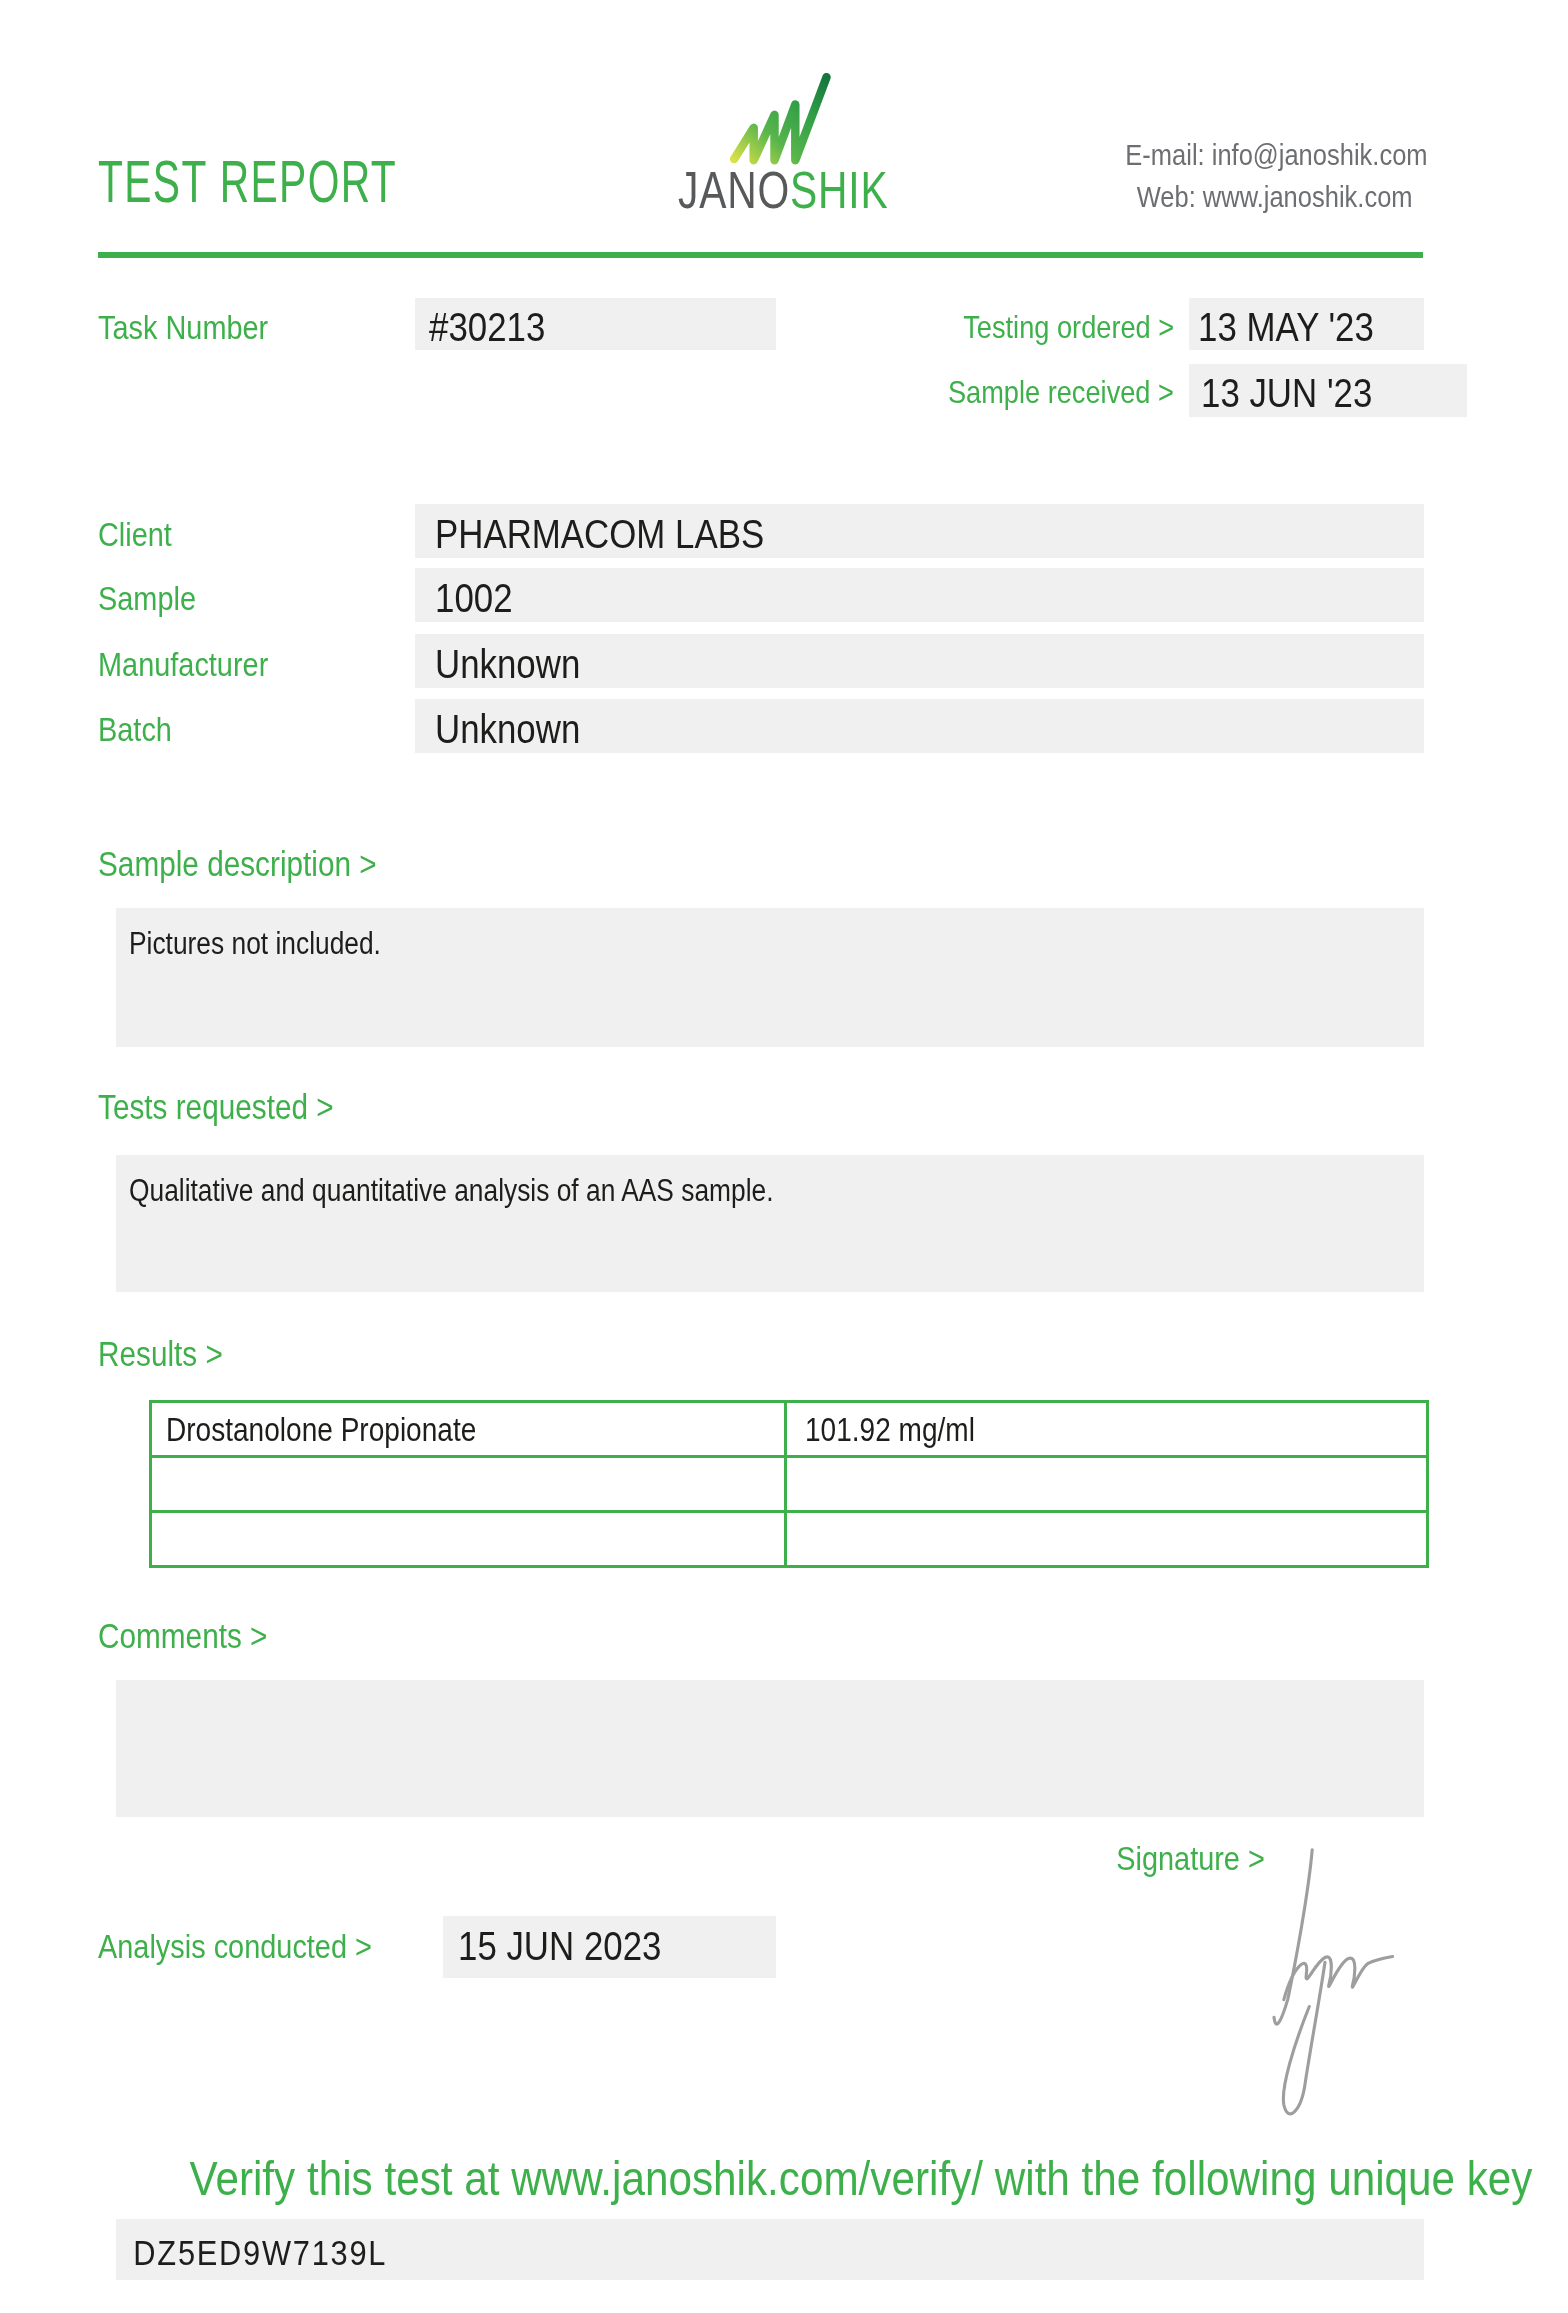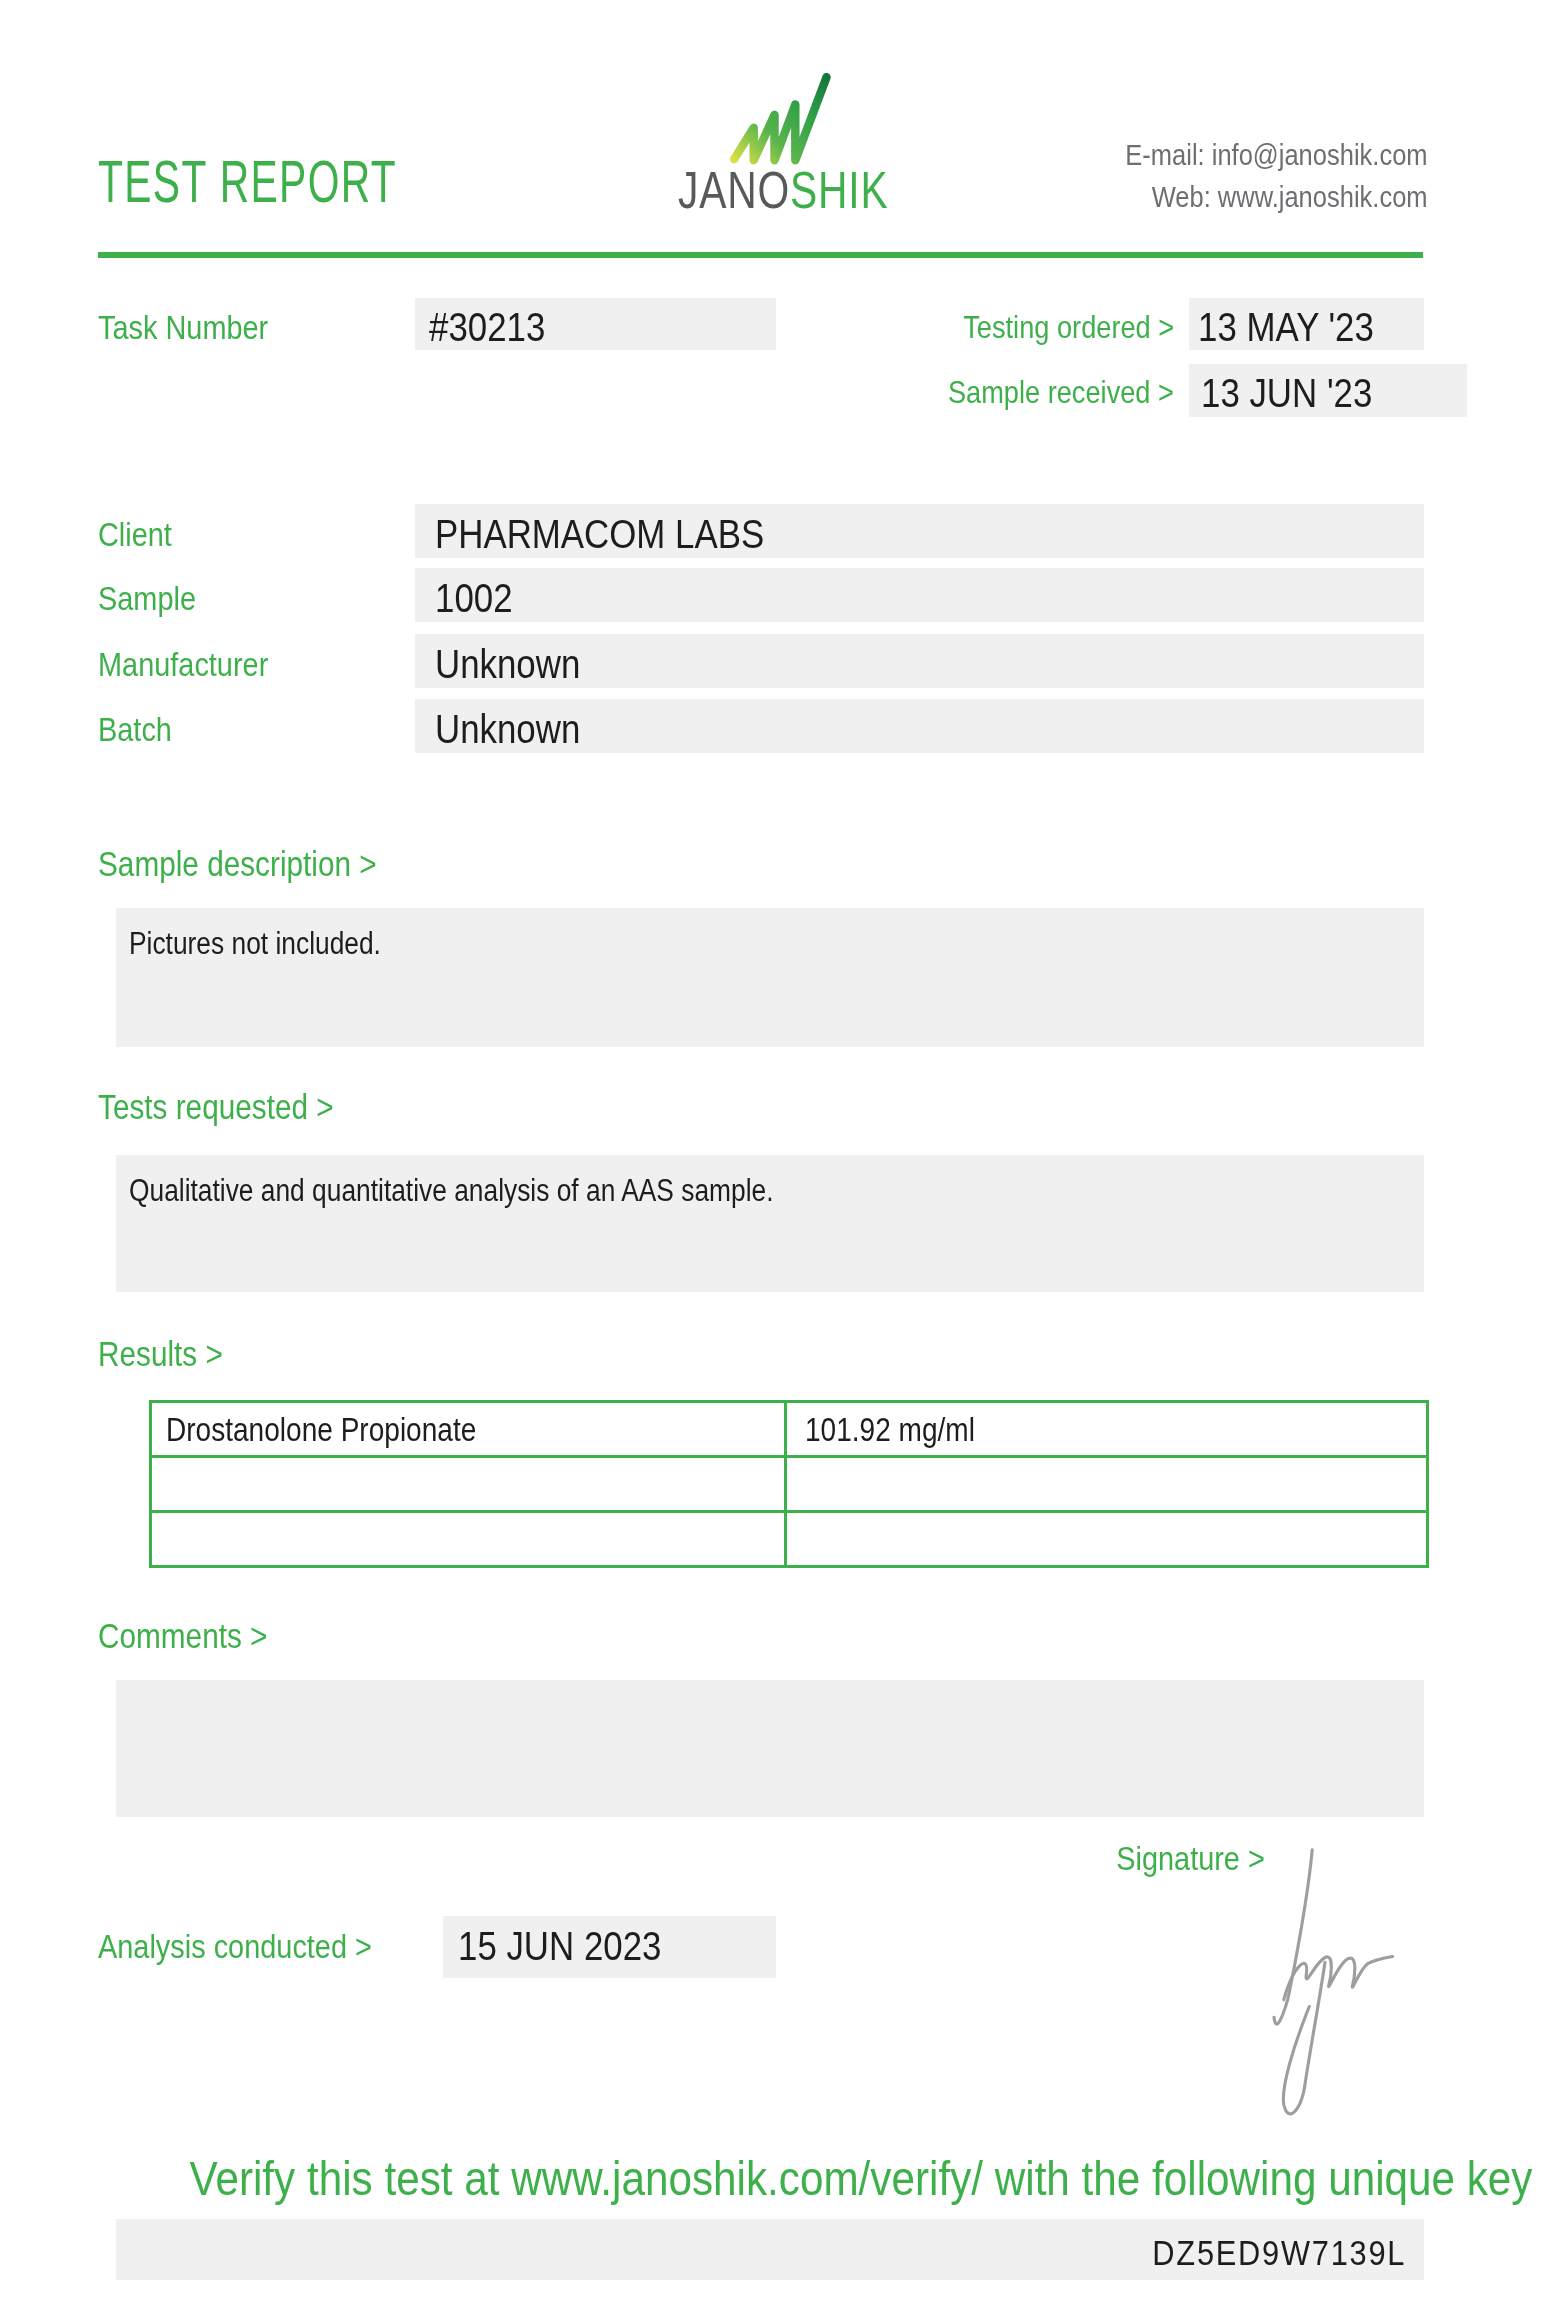--- a/index.html
+++ b/index.html
@@ -23,21 +23,21 @@
 
   .title{left:98px;top:137px;font-size:60px;line-height:82px;letter-spacing:2px;color:var(--green);font-weight:400}
   .title .cx{transform:scaleX(.68)}
 
   .logo-icon{left:729px;top:73px;width:104px;height:98px}
   .wordmark{left:678px;top:161px;font-size:51px;line-height:51px;font-weight:400;letter-spacing:1px}
   .wordmark .cx{transform:scaleX(.8)}
   .wm-dark{color:var(--logogray)}
   .wm-green{color:var(--green)}
 
-  .contact{right:140px;top:133px;text-align:right;color:var(--ctgray);font-size:30px;line-height:40px}
+  .contact{right:140px;top:133px;text-align:center;color:var(--ctgray);font-size:30px;line-height:40px}
   .rule{left:98px;top:252px;width:1325px;height:5.9px;background:var(--green)}
 
   .lbl{font-size:34px;color:var(--green);line-height:52px}
   .val{font-size:41px;color:var(--ink)}
 
   .task-label{left:98px;top:298px;height:52px}
   .task-box{left:415px;top:298px;width:361px;height:52px;line-height:52px;padding-left:13.7px}
   .to-label{left:833px;top:298px;width:341px;height:52px;line-height:52px;text-align:right;font-size:32px}
   .to-box{left:1189px;top:298px;width:235px;height:52px;line-height:52px;padding-left:9px}
   .sr-label{left:833px;top:364px;width:341px;height:53px;line-height:53px;text-align:right;font-size:32px}
@@ -59,21 +59,21 @@
   .results-table td{border:3.9px solid var(--green);height:55px;font-size:33px;vertical-align:middle}
   .td-analyte{width:635px;padding-left:13.7px}
   .td-result{width:642px;padding-left:17.6px}
 
   .an-label{left:98px;top:1916px;height:54px;line-height:54px}
   .an-box{left:443px;top:1916px;width:333px;height:62px;line-height:54px;padding-left:14.7px}
   .sig-label{left:961px;top:1828px;width:304px;height:54px;line-height:54px;text-align:right}
   .sig-svg{left:1264px;top:1835px;width:167px;height:294px}
 
   .verify{left:98px;top:2147px;width:1325px;text-align:right;font-size:48px;line-height:55px;color:var(--green)}
-  .key-box{left:116px;top:2219px;width:1308px;height:61px;line-height:61px;text-align:right;font-size:35px;letter-spacing:2px}
+  .key-box{left:116px;top:2219px;width:1308px;height:61px;line-height:61px;text-align:left;font-size:35px;letter-spacing:2px}
 </style>
 </head>
 <body>
 
 <div class="page">
 
   <div class="abs title">
     <span class="cx">TEST REPORT</span>
   </div>
 

